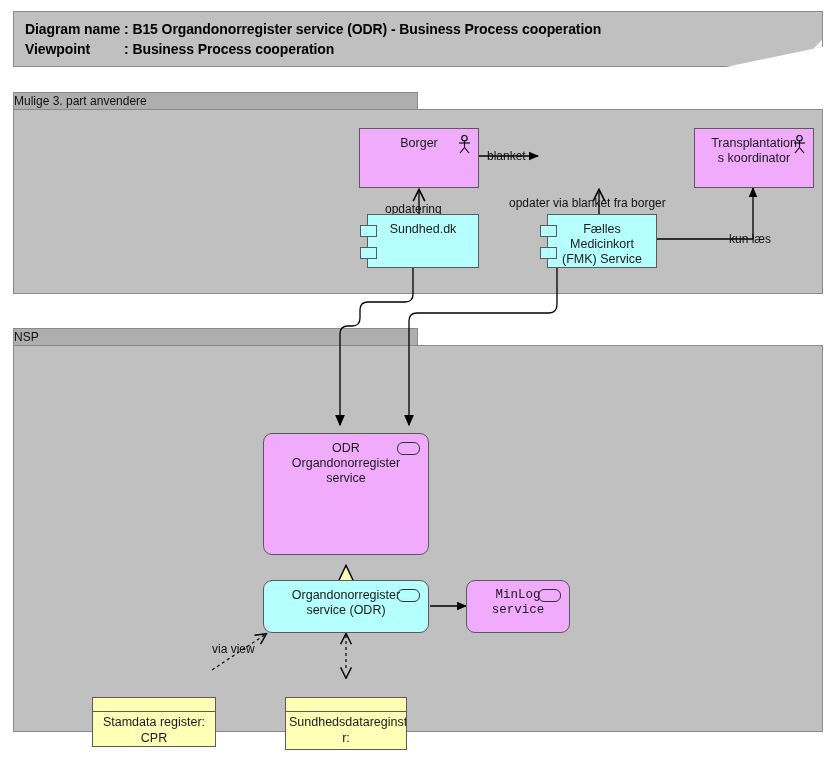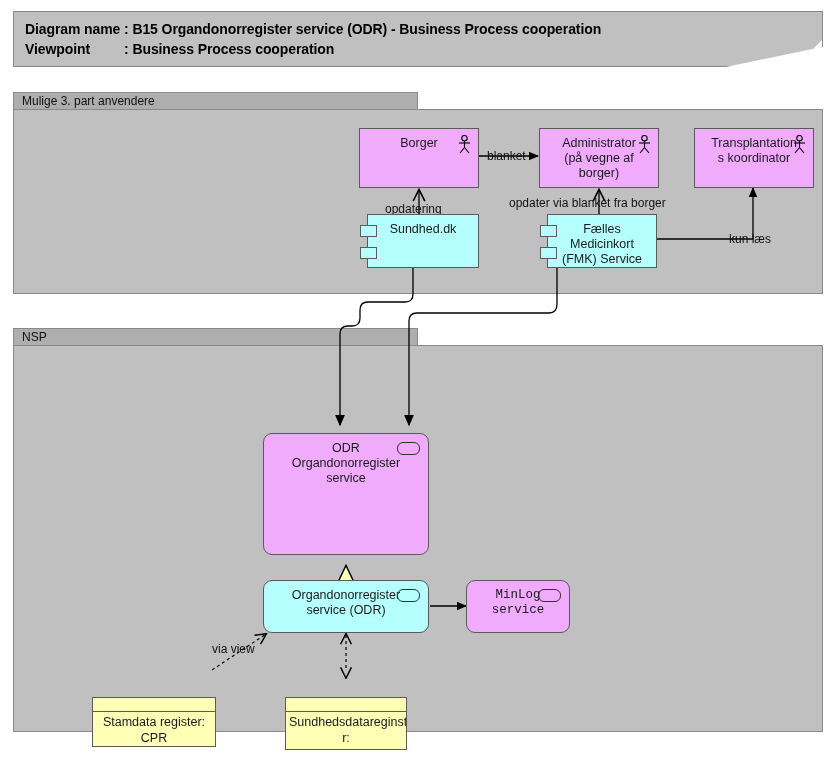--- a/index.html
+++ b/index.html
@@ -25,21 +25,21 @@
   .title-fold{
     position:absolute;right:0;bottom:0;width:0;height:0;
     border-left:26px solid transparent;border-bottom:26px solid #ffffff;
   }
 
   
   .group{position:absolute;box-sizing:border-box;}
   .group .tab{
     position:absolute;left:0;top:0;height:18px;
     background:#aeaeae;border:1px solid #8a8a8a;box-sizing:border-box;
-    font-size:12px;line-height:16px;padding-left:8px;color:#111;
+    font-size:12px;line-height:16px;padding-left:0;color:#111;
     white-space:nowrap;
   }
   .group .body{
     position:absolute;left:0;top:17px;right:0;bottom:0;
     background:#c0c0c0;border:1px solid #8a8a8a;box-sizing:border-box;
     border-top:1px solid #8a8a8a;
   }
 
   #grp-third{left:13px;top:92px;width:810px;height:202px;}
   #grp-third .tab{width:405px;}
@@ -179,32 +179,20 @@
     <div class="lbl">Borger</div>
     <svg class="actor-icon" viewBox="0 0 13 19">
       <circle cx="6.5" cy="3.2" r="2.7" fill="none" stroke="#000" stroke-width="1.1"></circle>
       <line x1="6.5" y1="6" x2="6.5" y2="12.5" stroke="#000" stroke-width="1.1"></line>
       <line x1="1" y1="8" x2="12" y2="8" stroke="#000" stroke-width="1.1"></line>
       <line x1="6.5" y1="12.5" x2="2" y2="18" stroke="#000" stroke-width="1.1"></line>
       <line x1="6.5" y1="12.5" x2="11" y2="18" stroke="#000" stroke-width="1.1"></line>
     </svg>
   </div>
 
-  <div class="node yellow" style="left:539px;top:128px;width:120px;height:60px;">
-    <div class="lbl">Administrator
-(på vegne af
-borger)</div>
-    <svg class="actor-icon" viewBox="0 0 13 19">
-      <circle cx="6.5" cy="3.2" r="2.7" fill="none" stroke="#000" stroke-width="1.1"></circle>
-      <line x1="6.5" y1="6" x2="6.5" y2="12.5" stroke="#000" stroke-width="1.1"></line>
-      <line x1="1" y1="8" x2="12" y2="8" stroke="#000" stroke-width="1.1"></line>
-      <line x1="6.5" y1="12.5" x2="2" y2="18" stroke="#000" stroke-width="1.1"></line>
-      <line x1="6.5" y1="12.5" x2="11" y2="18" stroke="#000" stroke-width="1.1"></line>
-    </svg>
-  </div>
 
   <div class="node yellow" style="left:694px;top:128px;width:120px;height:60px;">
     <div class="lbl">Transplantation
 s koordinator</div>
     <svg class="actor-icon" viewBox="0 0 13 19">
       <circle cx="6.5" cy="3.2" r="2.7" fill="none" stroke="#000" stroke-width="1.1"></circle>
       <line x1="6.5" y1="6" x2="6.5" y2="12.5" stroke="#000" stroke-width="1.1"></line>
       <line x1="1" y1="8" x2="12" y2="8" stroke="#000" stroke-width="1.1"></line>
       <line x1="6.5" y1="12.5" x2="2" y2="18" stroke="#000" stroke-width="1.1"></line>
       <line x1="6.5" y1="12.5" x2="11" y2="18" stroke="#000" stroke-width="1.1"></line>

